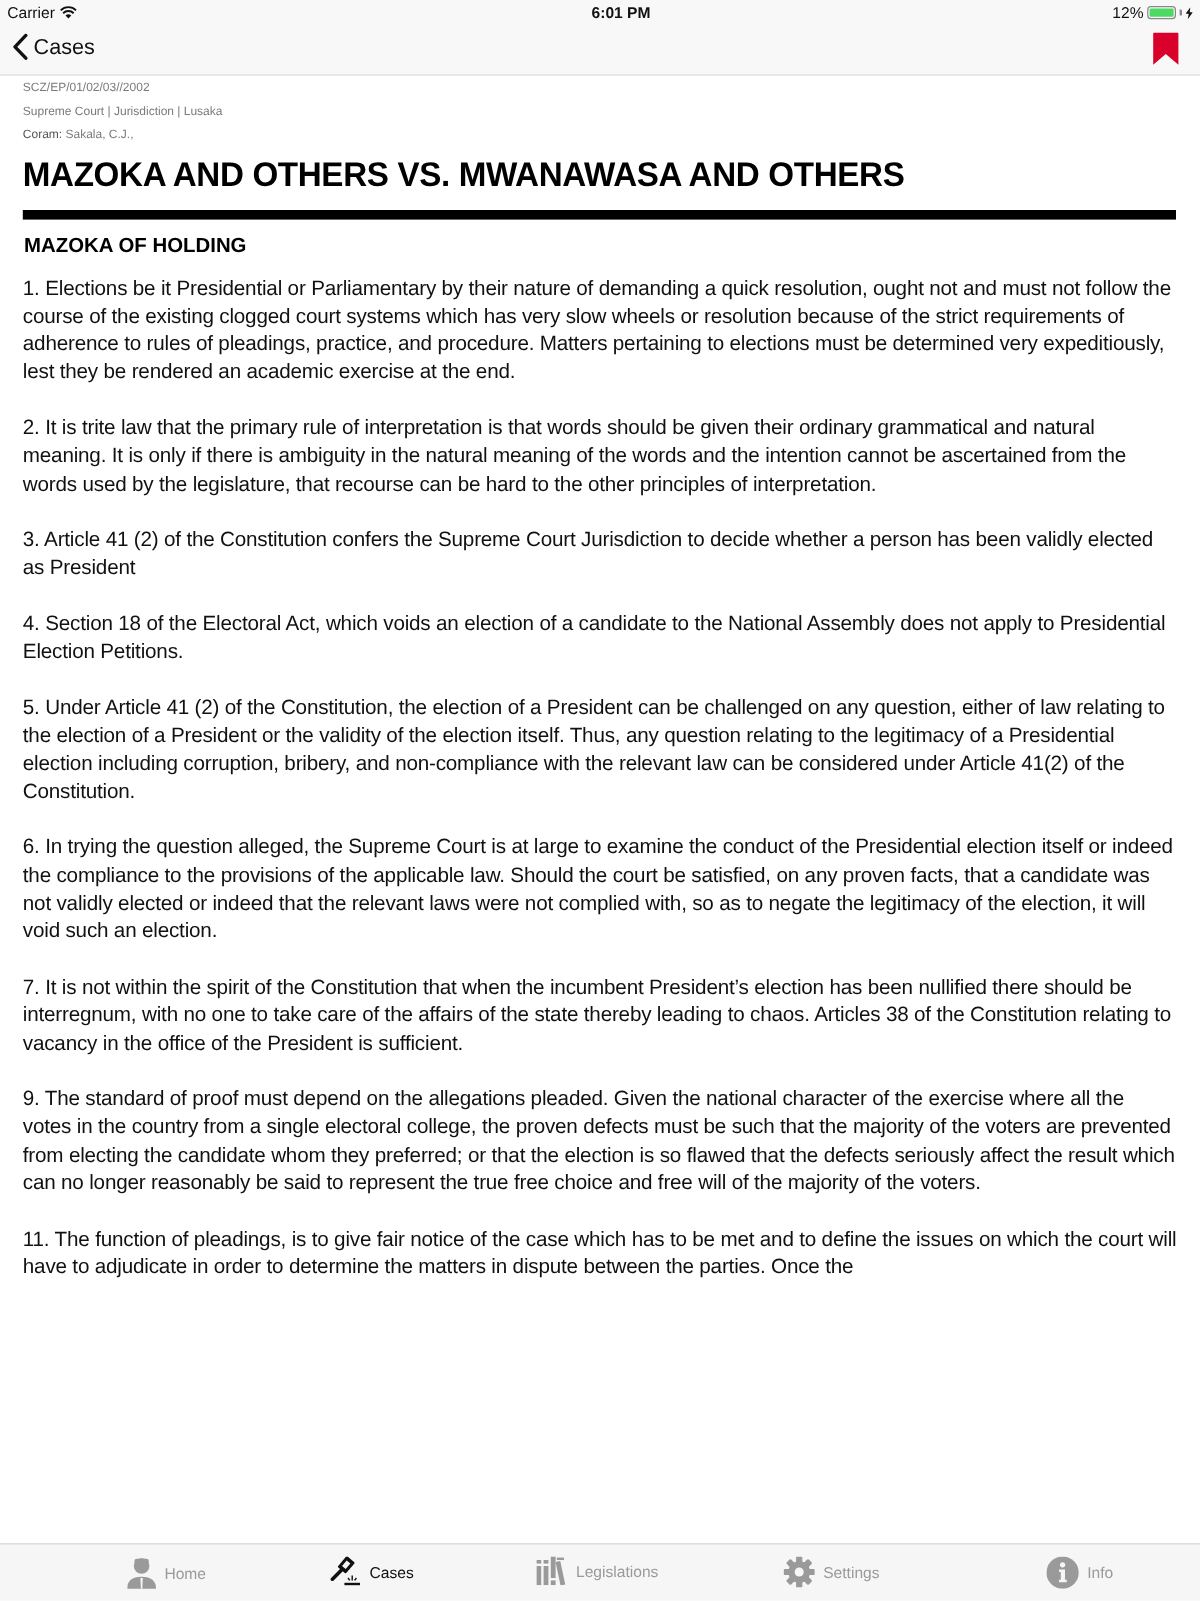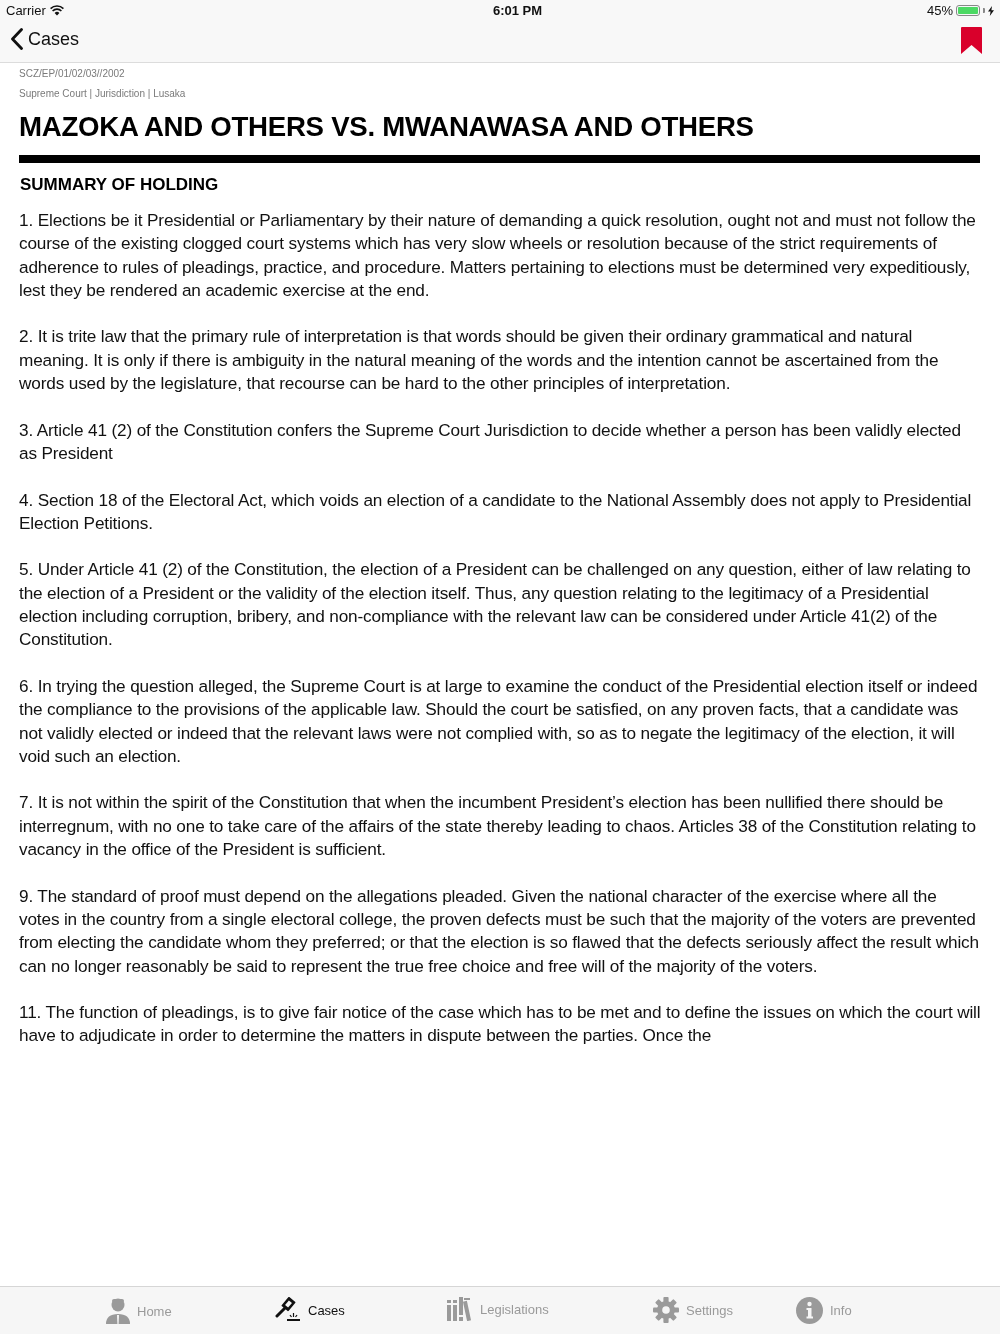--- a/index.html
+++ b/index.html
@@ -52,21 +52,21 @@
   <div class="carrier">
     <span>Carrier</span>
     <svg width="14" height="11" viewBox="0 0 14 11">
       <path d="M7 10.5 L4.6 8 A3.4 3.4 0 0 1 9.4 8 Z" fill="#111"></path>
       <path d="M2.6 6 A6.2 6.2 0 0 1 11.4 6" stroke="#111" stroke-width="1.6" fill="none"></path>
       <path d="M0.6 3.6 A9 9 0 0 1 13.4 3.6" stroke="#111" stroke-width="1.6" fill="none"></path>
     </svg>
   </div>
   <div class="time">6:01 PM</div>
   <div class="battery">
-    <span>45%</span>
+    <span>12%</span>
     <div class="battery-shell">
       <div class="battery-fill" id="battery-fill" style="width: 100%;"></div>
     </div>
     <div class="battery-nub"></div>
     <svg width="6" height="10" viewBox="0 0 6 10">
       <path d="M4 0 L0 5.5 H2.6 L1.8 10 L6 4.2 H3.4 Z" fill="#111"></path>
     </svg>
   </div>
 </div>
 
@@ -78,23 +78,26 @@
     <span>Cases</span>
   </div>
   <svg class="bookmark-button" viewBox="0 0 23 28">
     <path id="bookmark-path" d="M1 1 Q1 0 2 0 H21 Q22 0 22 1 V27 L11.5 18 L1 27 Z" fill="#d9002b"></path>
   </svg>
 </div>
 
 <div class="content">
   <div class="meta">SCZ/EP/01/02/03//2002</div>
   <div class="meta">Supreme Court |  Jurisdiction | Lusaka</div>
+  <div class="meta">
+    <span class="coram-label">Coram:</span><span> Sakala, C.J.,</span>
+  </div>
   <div class="case-title">MAZOKA AND OTHERS VS. MWANAWASA AND OTHERS</div>
   <div class="rule"></div>
-  <div class="section-heading">SUMMARY OF HOLDING</div>
+  <div class="section-heading">MAZOKA OF HOLDING</div>
   <div class="paragraphs">
     <p class="para">1.   Elections be it Presidential or Parliamentary by their nature of demanding a quick resolution, ought not and must not follow the course of the existing clogged court systems which has very slow wheels or resolution because of the strict requirements of adherence to rules of pleadings, practice, and procedure.  Matters pertaining to elections must be determined very expeditiously, lest they be rendered an academic exercise at the end.</p>
     <p class="para">2.  It is trite law that the primary rule of interpretation is that words should be given their ordinary grammatical and natural meaning. It is only if there is ambiguity in the natural meaning of the words and the intention cannot be ascertained from the words used by the legislature, that recourse can be hard to the other principles of interpretation.</p>
     <p class="para">3.  Article 41 (2) of the Constitution confers the Supreme Court Jurisdiction to decide whether a person has been validly elected as President</p>
     <p class="para">4.  Section 18 of the Electoral Act, which voids an election of a candidate to the National Assembly does not apply to Presidential Election Petitions.</p>
     <p class="para">5.  Under Article 41 (2) of the Constitution, the election of a President can be challenged on any question, either of law relating to the election of a President or the validity of the election itself.  Thus, any question relating to the legitimacy of a Presidential election including corruption, bribery, and non-compliance with the relevant law can be considered under Article 41(2) of the Constitution.</p>
     <p class="para">6.  In trying the question alleged, the Supreme Court is at large to examine the  conduct of the Presidential election itself or indeed the compliance to the provisions of the applicable law. Should the court be satisfied, on any proven facts, that a candidate was not validly elected or indeed that the relevant laws were not complied with, so as to negate the legitimacy of the election, it will void such an election.</p>
     <p class="para">7.  It is not within the spirit of the Constitution that when the incumbent President’s election has been nullified there should be interregnum, with no one to take care of the affairs of the state thereby leading to chaos.  Articles 38 of the Constitution relating to vacancy in the office of the President is sufficient.</p>
     <p class="para">9.  The standard of proof must depend on the allegations pleaded.  Given the national character of the exercise where all the votes in the country from a single electoral college, the proven defects must be such that the majority of the voters are prevented from electing the candidate whom they preferred; or that the election is so flawed that the defects seriously affect the result which can no longer reasonably be said to represent the true free choice and free will of the majority of the voters.</p>
     <p class="para">11.  The function of pleadings, is to give fair notice of the case which has to be met and to define the issues on which the court will have to adjudicate in order to determine the matters in dispute between the parties.  Once the</p>
@@ -146,21 +149,21 @@
         <rect x="-2.6" y="-13" width="5.2" height="6" rx="1" transform="rotate(180)"></rect>
         <rect x="-2.6" y="-13" width="5.2" height="6" rx="1" transform="rotate(225)"></rect>
         <rect x="-2.6" y="-13" width="5.2" height="6" rx="1" transform="rotate(270)"></rect>
         <rect x="-2.6" y="-13" width="5.2" height="6" rx="1" transform="rotate(315)"></rect>
         <circle r="9"></circle>
       </g>
       <circle cx="13" cy="13" r="3.8" fill="#f6f6f6"></circle>
     </svg>
     <span>Settings</span>
   </div>
-  <div class="tab" style="left: 796px; color: rgb(154, 154, 154);">
+  <div class="tab" style="left: 872px; color: rgb(154, 154, 154);">
     <svg width="27" height="27" viewBox="0 0 27 27">
       <circle cx="13.5" cy="13.5" r="13.5" fill="currentColor"></circle>
       <circle cx="13.5" cy="7" r="2.2" fill="#f6f6f6"></circle>
       <path d="M10.5 11 H15.5 V19.5 H17 V21.5 H10.5 V19.5 H12 V13 H10.5 Z" fill="#f6f6f6"></path>
     </svg>
     <span>Info</span>
   </div>
 </div>
 
 </body></html>

